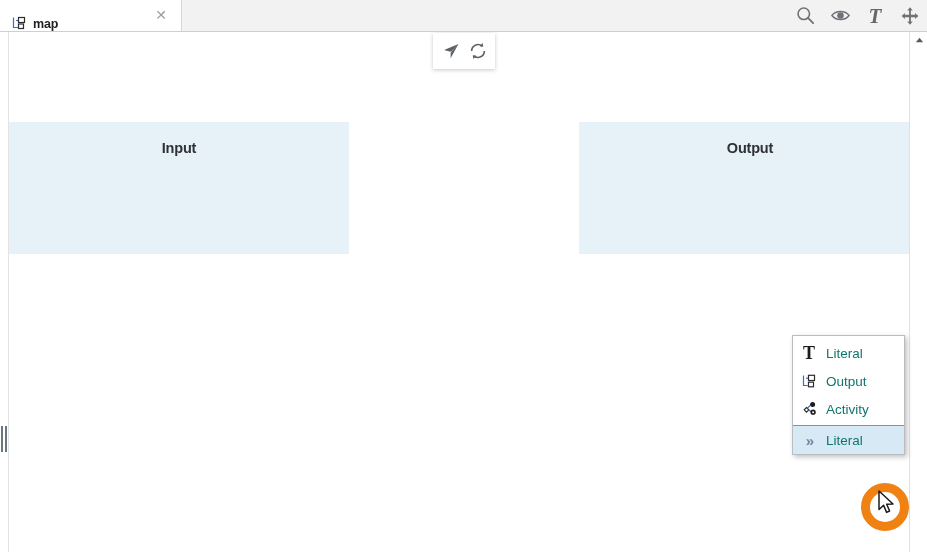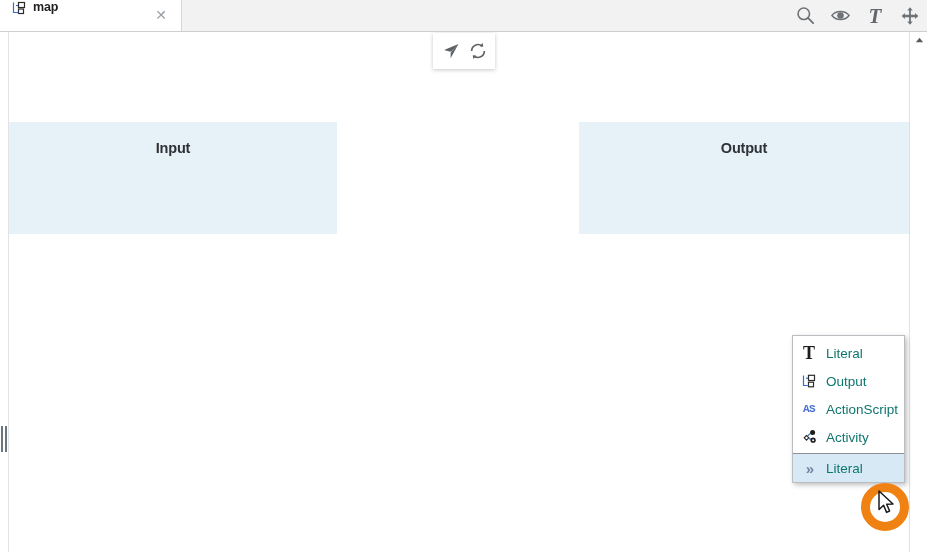--- a/index.html
+++ b/index.html
@@ -27,21 +27,21 @@
     box-sizing: border-box;
   }
   #tab {
     position: absolute;
     left: 0; top: 0;
     width: 182px; height: 31px;
     background: #ffffff;
     border-right: 1px solid #d6d6d6;
     box-sizing: border-box;
     display: flex;
-    align-items: flex-start;
+    align-items: flex-end;
   }
   #tab-icon {
     margin-left: 11px;
     width: 16px; height: 16px;
     display: block;
   }
   #tab-label {
     margin-left: 6px;
     font-size: 12.5px;
     font-weight: bold;
@@ -99,21 +99,22 @@
     width: 9px; height: 520px;
     background: #ffffff;
     border-right: 1px solid #e3e3e3;
     box-sizing: border-box;
   }
 
   .region {
     position: absolute;
     background: #e7f1f8;
     top: 90px;
-    height: 112px;
+    height: 132px;
+    padding-left: 12px;
   }
   .region-title {
     position: absolute;
     top: 18px;
     left: 0;
     width: 100%;
     text-align: center;
     font-size: 14.5px;
     font-weight: bold;
     color: #2f3337;
@@ -363,26 +364,20 @@
         <path d="M2.5 2.5 L2.5 12.5 L6.2 12.5" fill="none" stroke="#2f6fd0" stroke-width="1.2"></path>
         <path d="M7.5 5.2 L5 5.2" fill="none" stroke="#2f6fd0" stroke-width="1.2"></path>
         <rect x="7.5" y="2.3" width="6" height="5.2" fill="#ffffff" stroke="#2b2b2b" stroke-width="1.2"></rect>
         <rect x="7.5" y="9.2" width="5" height="4.6" fill="#ffffff" stroke="#2b2b2b" stroke-width="1.2"></rect>
         <path d="M6.0 12.5 l1.4 -1.0 v2.0 z" fill="#2f6fd0"></path>
       </svg>
     </span>
     <span class="mi-label">Output</span>
   </div>
 
-  <div class="menu-item">
-    <span class="mi-icon">
-      <span class="mono-badge" id="mi-as-badge">AS</span>
-    </span>
-    <span class="mi-label">ActionScript</span>
-  </div>
 
 
   <div class="menu-item">
     <span class="mi-icon">
       <svg viewBox="0 0 16 16" width="16" height="16">
         <path d="M5.5 6.5 L3.2 8.8 L5.5 11.1 L7.8 8.8 Z" fill="#ffffff" stroke="#2b2b2b" stroke-width="1.1"></path>
         <path d="M6.3 7.2 L9.3 4.4" fill="none" stroke="#2f6fd0" stroke-width="1.2"></path>
         <path d="M8.0 9.4 L10.5 10.6" fill="none" stroke="#2f6fd0" stroke-width="1.2"></path>
         <circle cx="11.6" cy="3.6" r="2.5" fill="#1c1c1c"></circle>
         <circle cx="12.1" cy="11.2" r="2.6" fill="#1c1c1c"></circle>

